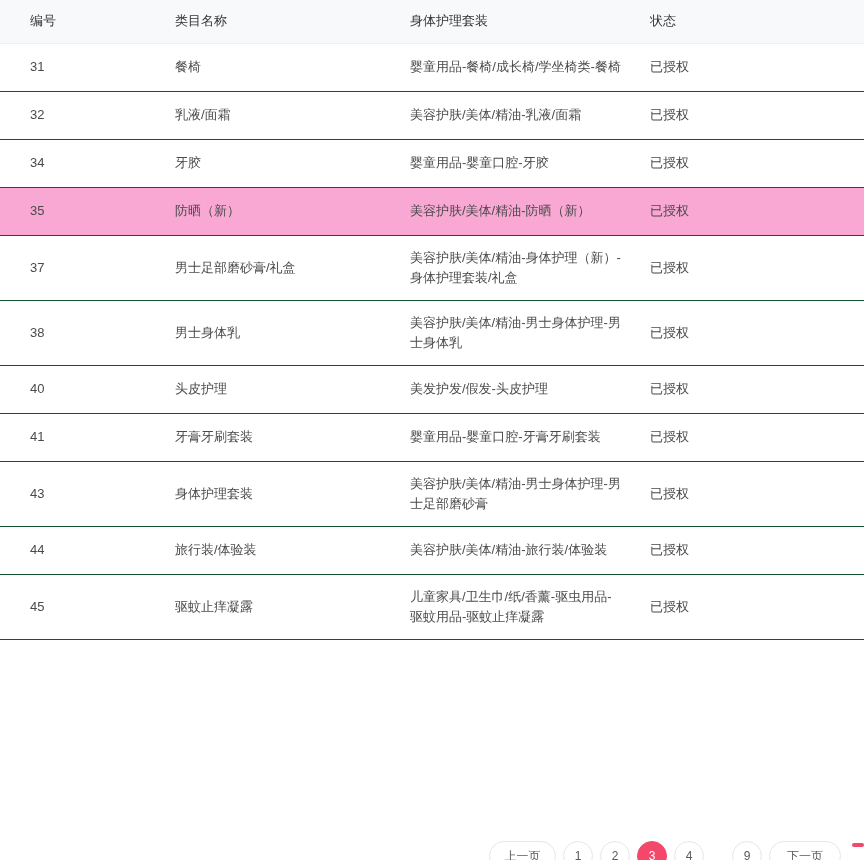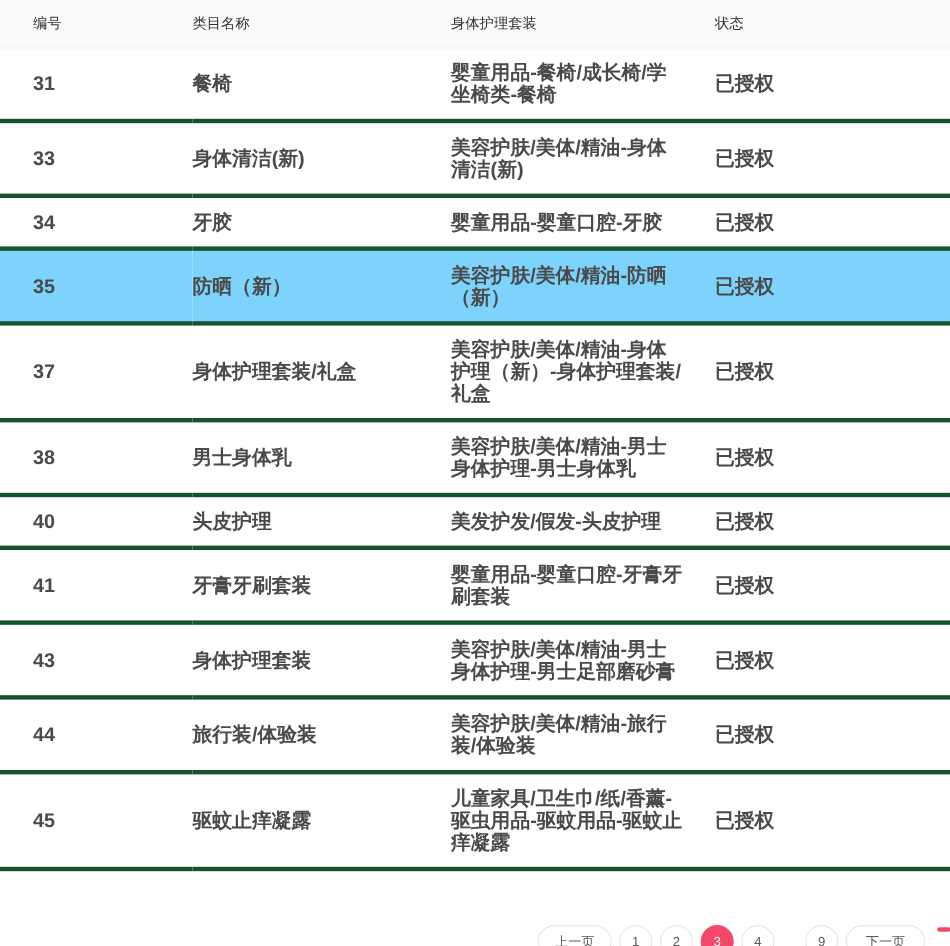--- a/index.html
+++ b/index.html
@@ -10,27 +10,27 @@
   table.cat-table { width:100%; border-collapse:collapse; table-layout:fixed; }
   col.c1 { width:175px; } col.c2 { width:235px; } col.c3 { width:240px; } col.c4 { width:214px; }
 
   thead th {
     height:43px; background:#f8f9fa; color:#333; font-weight:400; font-size:13px;
     text-align:left; vertical-align:middle; border-bottom:1px solid #f0f0f0;
   }
   thead th:first-child { padding-left:30px; }
 
   tbody td {
-    height:48px; font-size:18px; color:#4a4a4a; vertical-align:middle;
-    border-bottom:4px solid #14532d; padding-top:12px; padding-bottom:12px;
-    line-height:20px; word-break:break-all;font-weight:bold;
+    height:48px; font-size:13px; color:#4a4a4a; vertical-align:middle;
+    border-bottom:1px solid #14532d; padding-top:12px; padding-bottom:12px;
+    line-height:20px; word-break:break-all;
   }
   tbody td:first-child { padding-left:30px; }
   td.c-path { padding-right:28px; }
-  tr.tinted td { background:#7dd3fc;margin-top:44px; }
+  tr.tinted td { background:#f9a8d4;margin-top:44px; }
 
   .pager { position:absolute; top:841px; left:489px; display:flex; gap:7px; align-items:flex-start; }
   .pg {
     height:30px; border:1px solid #e4e6eb; background:#fff; border-radius:15px;
     font-size:12px; color:#595959; display:flex; align-items:center; justify-content:center;
     font-family:inherit; cursor:pointer; padding:0;
   }
   .pg.pill-prev { width:67px; }
   .pg.pill-next { width:72px; }
   .pg.circ { width:30px; }
@@ -63,40 +63,40 @@
       </tr>
     </thead>
     <tbody>
         <tr>
       <td class="c-id">31</td>
       <td class="c-name">餐椅</td>
       <td class="c-path">婴童用品-餐椅/成长椅/学坐椅类-餐椅</td>
       <td class="c-status">已授权</td>
     </tr>
         <tr>
-      <td class="c-id">33</td>
-      <td class="c-name">身体清洁(新)</td>
-      <td class="c-path">美容护肤/美体/精油-身体清洁(新)</td>
+      <td class="c-id">32</td>
+      <td class="c-name">乳液/面霜</td>
+      <td class="c-path">美容护肤/美体/精油-乳液/面霜</td>
       <td class="c-status">已授权</td>
     </tr>
         <tr>
       <td class="c-id">34</td>
       <td class="c-name">牙胶</td>
       <td class="c-path">婴童用品-婴童口腔-牙胶</td>
       <td class="c-status">已授权</td>
     </tr>
         <tr class="tinted">
       <td class="c-id">35</td>
       <td class="c-name">防晒（新）</td>
       <td class="c-path">美容护肤/美体/精油-防晒（新）</td>
       <td class="c-status">已授权</td>
     </tr>
         <tr>
       <td class="c-id">37</td>
-      <td class="c-name">身体护理套装/礼盒</td>
+      <td class="c-name">男士足部磨砂膏/礼盒</td>
       <td class="c-path">美容护肤/美体/精油-身体护理（新）-身体护理套装/礼盒</td>
       <td class="c-status">已授权</td>
     </tr>
         <tr>
       <td class="c-id">38</td>
       <td class="c-name">男士身体乳</td>
       <td class="c-path">美容护肤/美体/精油-男士身体护理-男士身体乳</td>
       <td class="c-status">已授权</td>
     </tr>
         <tr>

